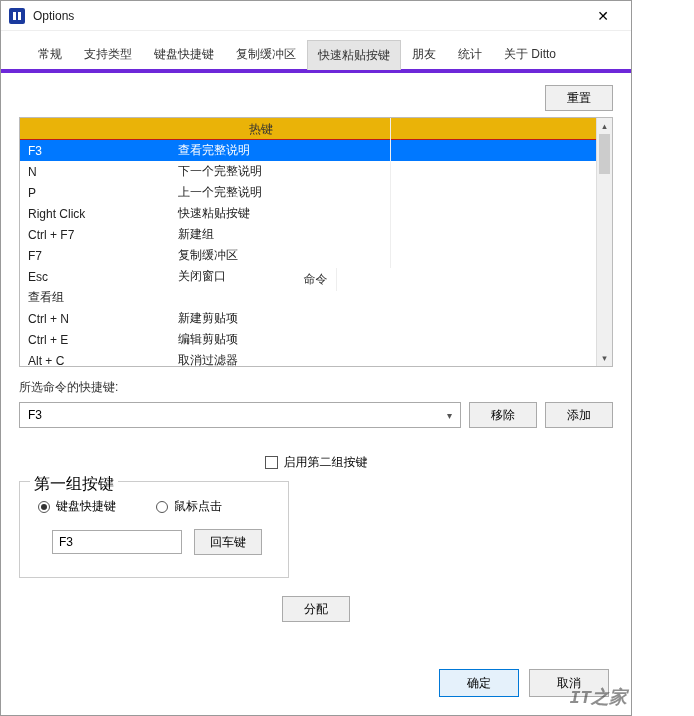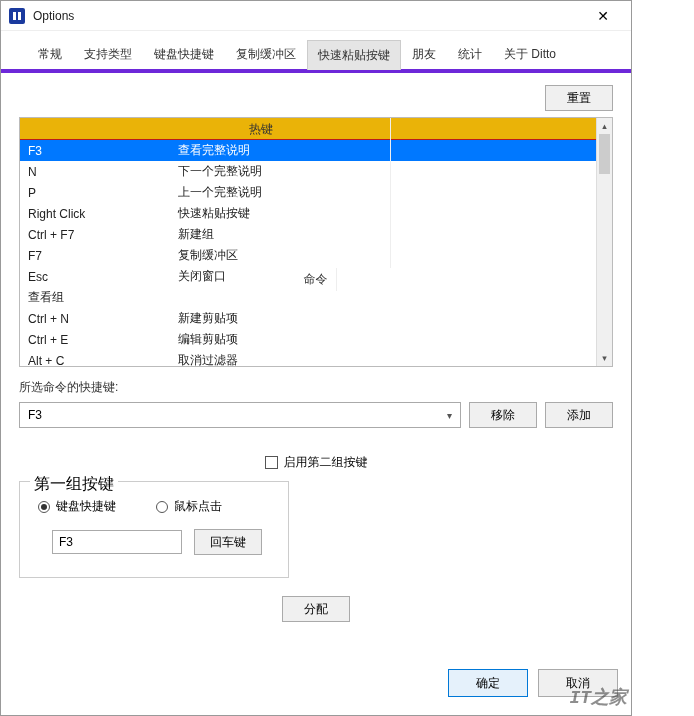--- a/index.html
+++ b/index.html
@@ -36,21 +36,21 @@
 .chk { width: 13px; height: 13px; border: 1px solid #555; }
 .fieldset { border: 1px solid #ccc; margin-top: 10px; padding: 16px 18px 22px 18px; position: relative; width: 270px; }
 .fieldset .legend { position: absolute; top: -8px; left: 10px; background: #fff; padding: 0 4px; font-size: 16px; }
 .radios { display: flex; gap: 40px; margin-bottom: 14px; align-items: center; }
 .radio { display: flex; align-items: center; gap: 6px; }
 .radio .dot { width: 12px; height: 12px; border: 1px solid #555; border-radius: 50%; position: relative; }
 .radio.checked .dot::after { content: ""; position: absolute; top: 2px; left: 2px; width: 6px; height: 6px; background: #333; border-radius: 50%; }
 .input-enter { display: flex; gap: 12px; align-items: center; margin-left: 14px; }
 .input-enter input { width: 130px; height: 24px; border: 1px solid #aaa; padding: 0 6px; font-size: 12px; }
 .assign-row { margin-top: 18px; display: flex; justify-content: center; width: 270px; margin-left: auto; margin-right: auto; }
-.footer { position: absolute; bottom: 18px; right: 13px; display: flex; gap: 10px; }
+.footer { position: absolute; bottom: 18px; right: 22px; display: flex; gap: 10px; }
 .footer .btn { min-width: 80px; height: 28px; }
 .btn.primary { border: 1px solid #0078d7; background: #e5f1fb; }
 .watermark { position: absolute; right: 4px; bottom: 6px; font-size: 18px; font-style: italic; color: #444; opacity: 0.6; font-weight: bold; pointer-events: none; font-family: Liberation Mono, monospace; }
 </style>
 </head>
 <body>
 
 <div class="window">
   <div class="titlebar">
     <div class="icon-box">

